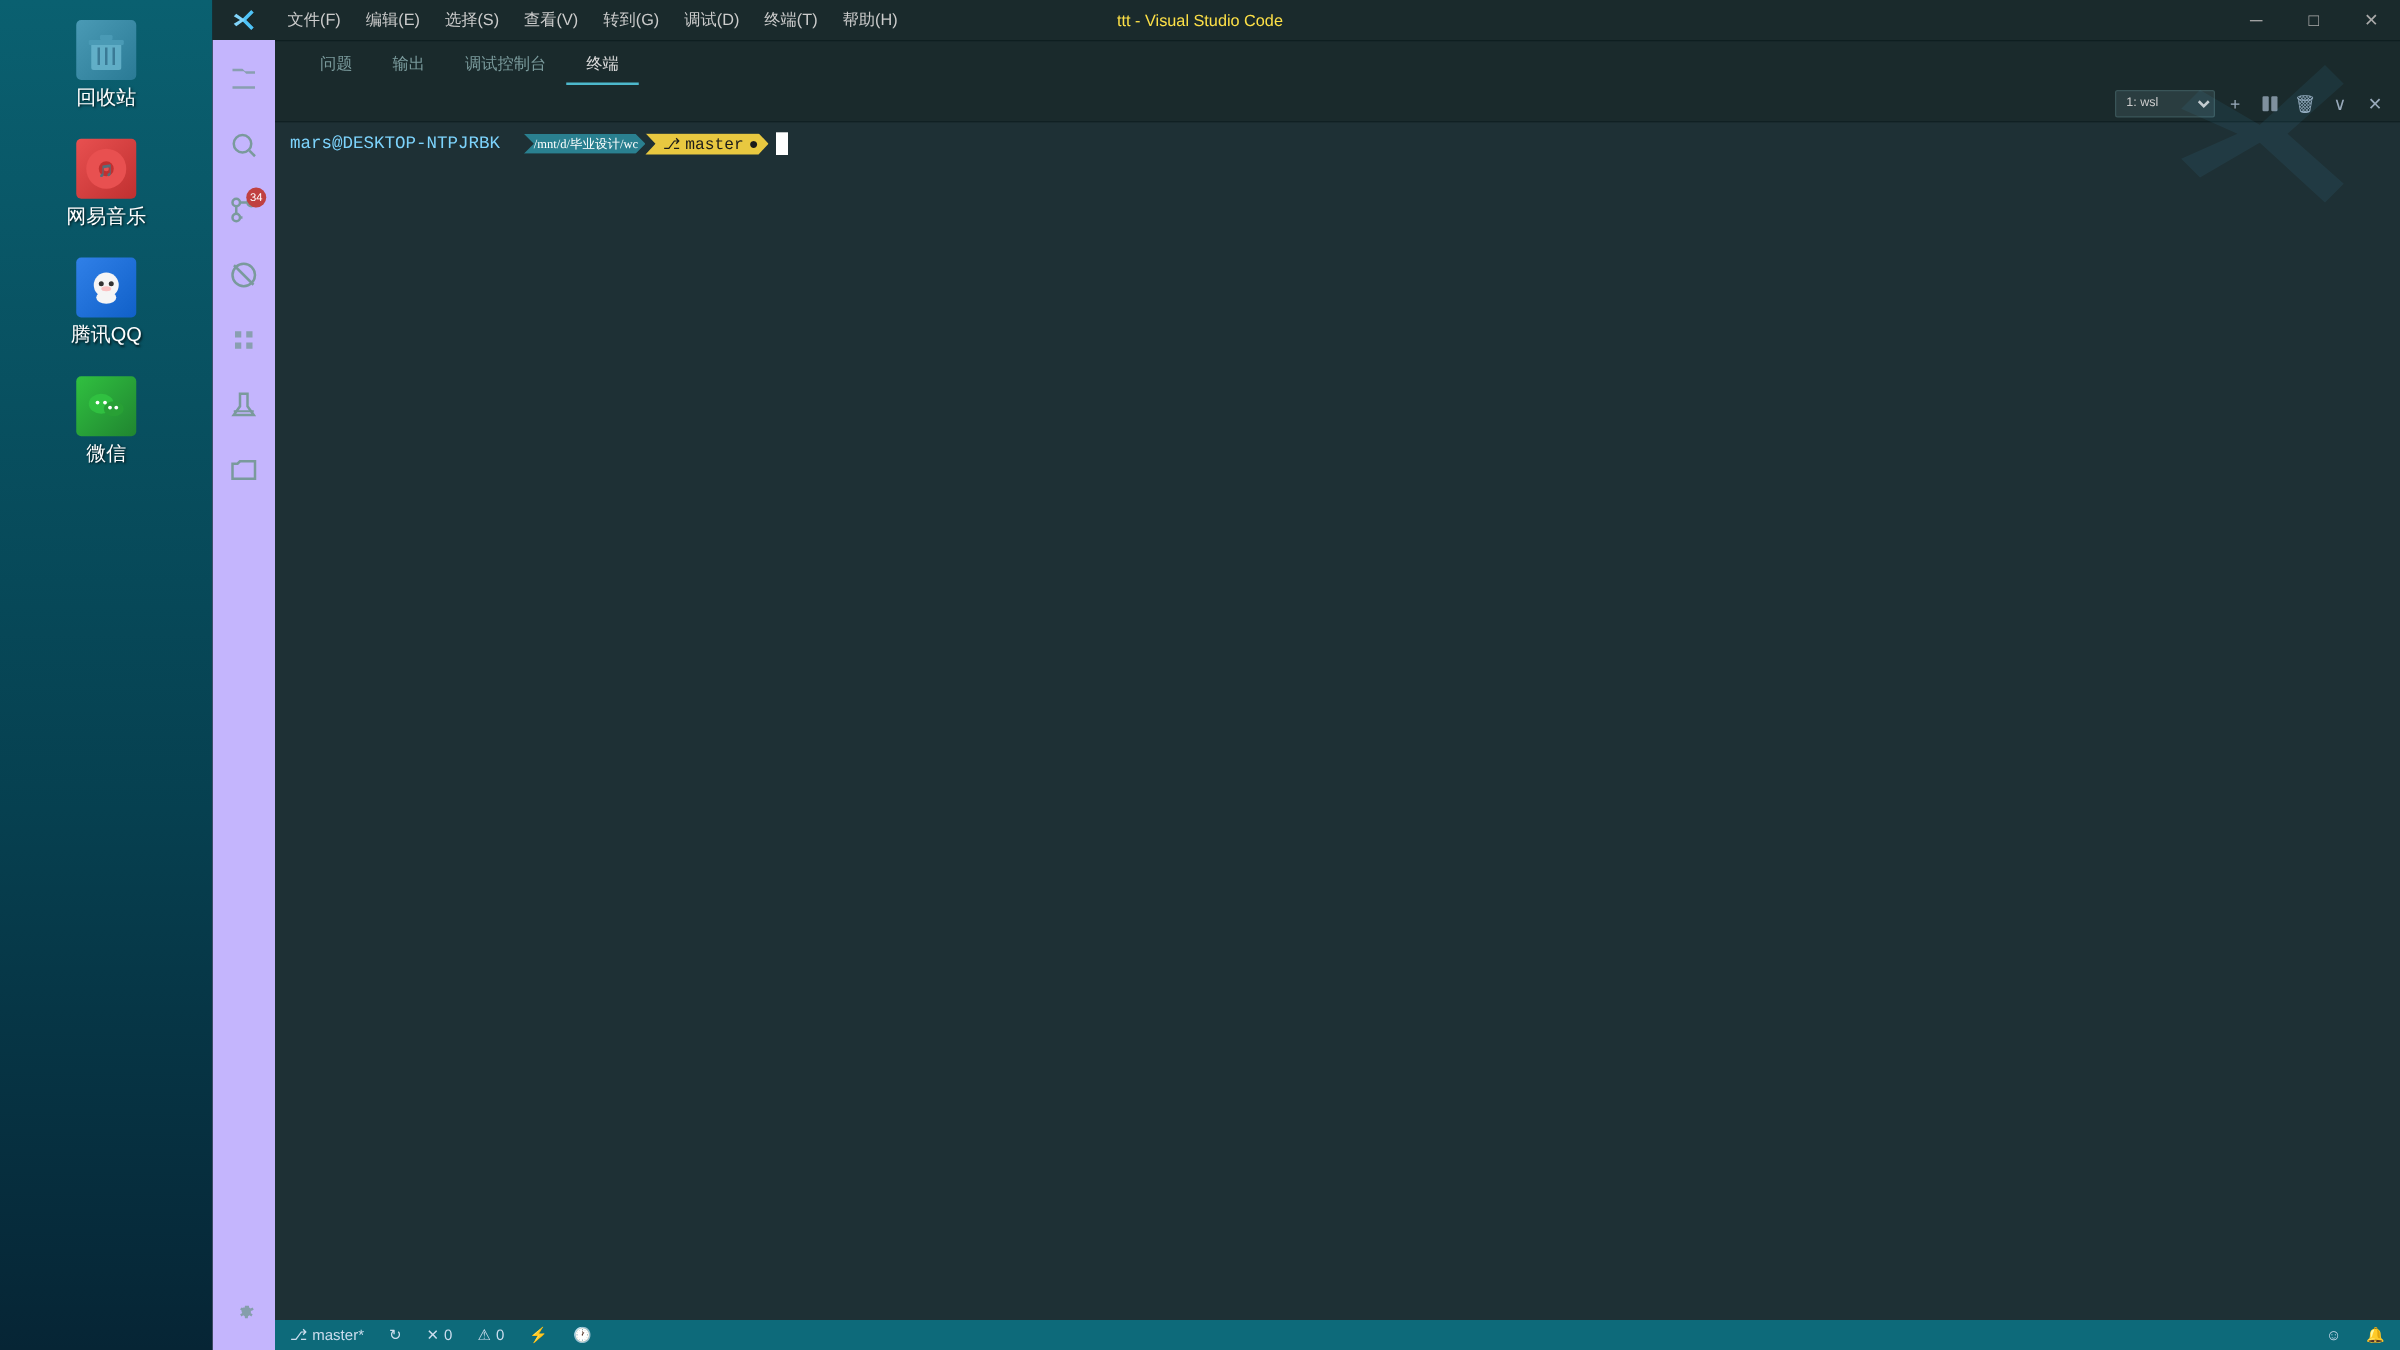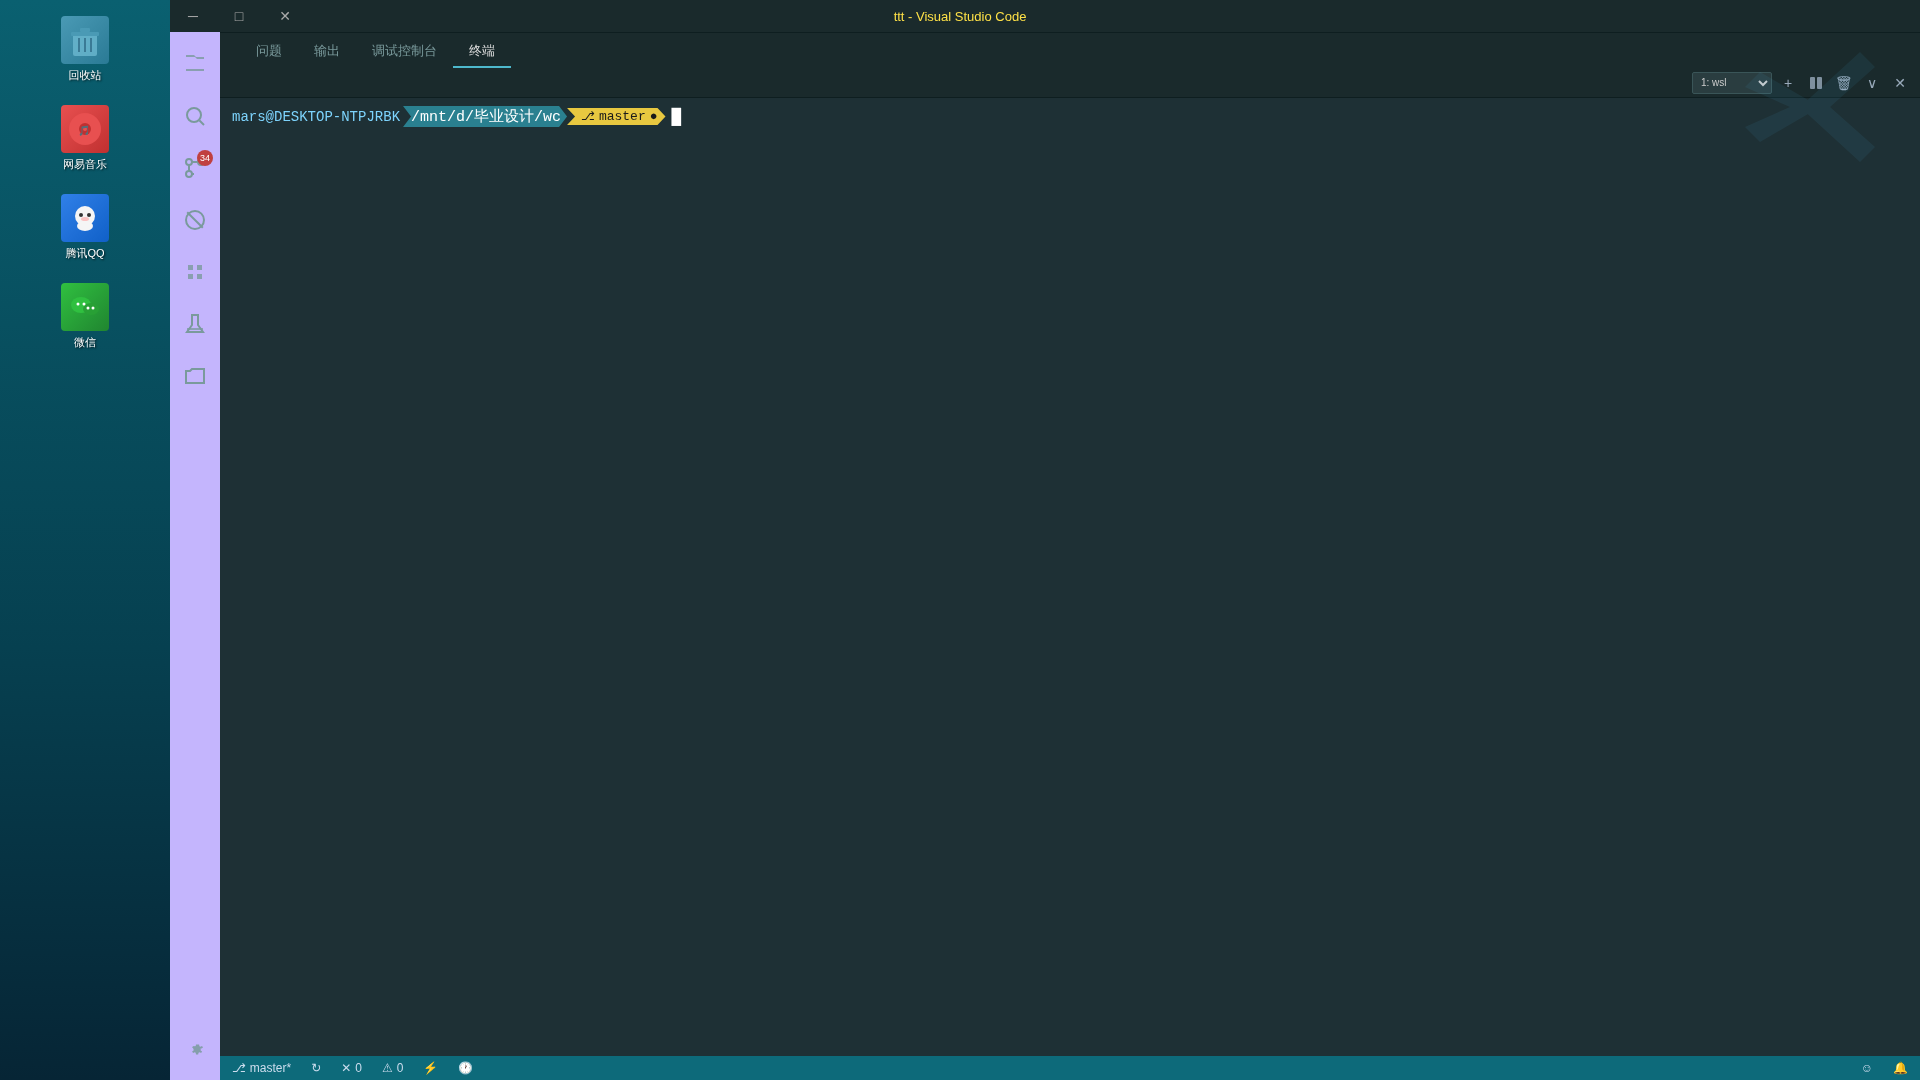--- a/index.html
+++ b/index.html
@@ -38,21 +38,21 @@
     .desktop-icon .icon-img {
       width: 48px;
       height: 48px;
       display: flex;
       align-items: center;
       justify-content: center;
       font-size: 30px;
     }
     .desktop-icon .icon-label {
       color: #fff;
-      font-size: 11px;
+      font-size: 16px;
       text-align: right;
       text-shadow: 1px 1px 2px rgba(0,0,0,0.8);
     }
 
     
     .icon-recycle { background: linear-gradient(135deg, #4a9ab5, #2a7a95); border-radius: 4px; }
     .icon-vscode { background: linear-gradient(135deg, #1e7ecb, #0e5ea0); border-radius: 4px; }
     .icon-music { background: linear-gradient(135deg, #e85050, #c03030); border-radius: 4px; }
     .icon-qq { background: linear-gradient(135deg, #3080e8, #1060c8); border-radius: 4px; }
     .icon-wechat { background: linear-gradient(135deg, #30c040, #208530); border-radius: 4px; }
@@ -266,22 +266,23 @@
     }
 
     .prompt-user {
       color: #7dd3fc;
     }
     .prompt-path {
       background: #2a8090;
       color: #fff;
       padding: 1px 6px 1px 8px;
       clip-path: polygon(0 0, calc(100% - 8px) 0, 100% 50%, calc(100% - 8px) 100%, 0 100%, 8px 50%);
-      margin-left: 3px;
-      font-size: 15px;
+      margin-left: 19px;
+      font-size: 10px;
+      font-family: Liberation Serif, serif;
     }
     .prompt-git {
       background: #e8c840;
       color: #1a1a1a;
       padding: 1px 8px 1px 14px;
       clip-path: polygon(0 0, calc(100% - 8px) 0, 100% 50%, calc(100% - 8px) 100%, 0 100%, 8px 50%);
       margin-left: 0;
       font-size: 13px;
       display: flex;
       align-items: center;
@@ -377,20 +378,36 @@
       </svg>
     </div>
     <span class="icon-label">微信</span>
   </div>
 
 </div>
 
 <div class="vscode-window">
 
   <div class="title-bar">
+    <div class="title-bar-menu">
+      <div class="title-bar-logo">
+        <svg width="20" height="20" viewBox="0 0 20 20">
+          <polygon points="16,2 8,10 16,18 18,16 12,10 18,4" fill="#4fc3f7"></polygon>
+          <polygon points="4,5 11,10 4,15 2,13 7,10 2,7" fill="#81d4fa"></polygon>
+        </svg>
+      </div>
+      <div class="menu-item">文件(F)</div>
+      <div class="menu-item">编辑(E)</div>
+      <div class="menu-item">选择(S)</div>
+      <div class="menu-item">查看(V)</div>
+      <div class="menu-item">转到(G)</div>
+      <div class="menu-item">调试(D)</div>
+      <div class="menu-item">终端(T)</div>
+      <div class="menu-item">帮助(H)</div>
+    </div>
     <div class="title-bar-title">ttt - Visual Studio Code</div>
     <div class="title-bar-controls">
       <div class="title-control">─</div>
       <div class="title-control">□</div>
       <div class="title-control close">✕</div>
     </div>
   </div>
 
   <div class="main-area">
 

